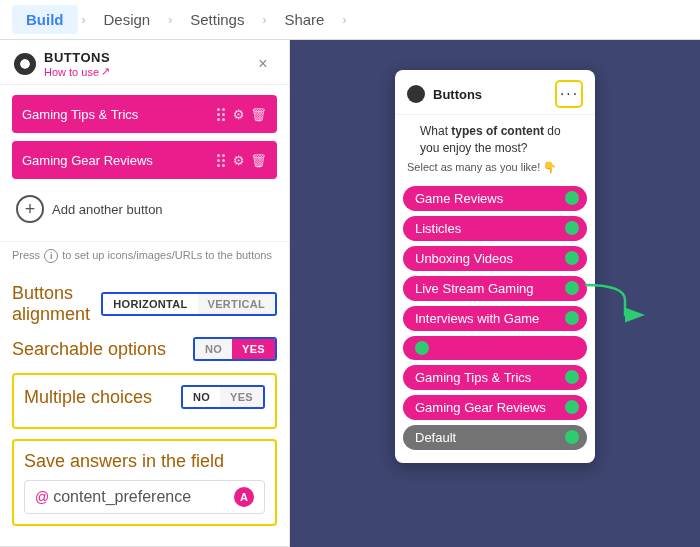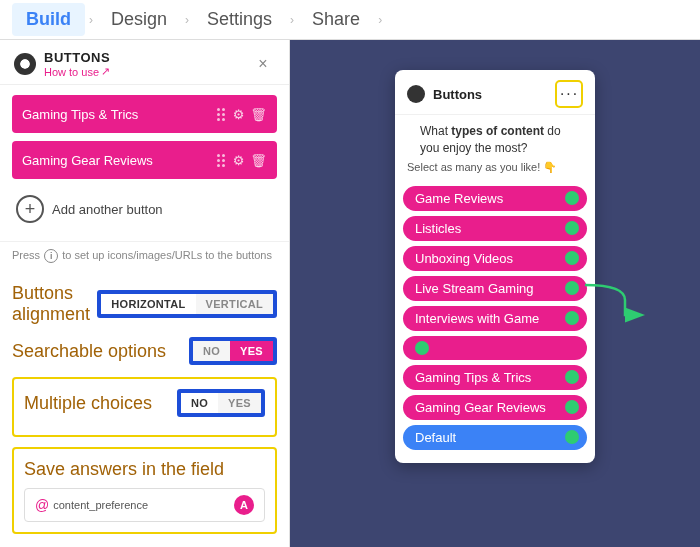--- a/index.html
+++ b/index.html
@@ -23,21 +23,21 @@
       height: 40px;
       flex-shrink: 0;
     }
     .top-nav-tabs {
       display: flex;
       gap: 4px;
       align-items: center;
     }
     .nav-tab {
       padding: 6px 14px;
-      font-size: 18px;
+      font-size: 15px;
       color: #555;
       cursor: pointer;
       border-radius: 4px;
     }
     .nav-tab.active {
       background: #e8f4ff;
       color: #3b82f6;
       font-weight: 600;
     }
     .nav-sep {
@@ -209,21 +209,21 @@
       margin-bottom: 12px;
     }
     .setting-label {
       flex: 1;
       font-size: 18px;
       color: #a16207;
       font-weight: 500;
     }
     .toggle-group {
       display: flex;
-      border: 4px solid #1d4ed8;
+      border: 2px solid #1d4ed8;
       border-radius: 3px;
       overflow: hidden;
     }
     .toggle-btn {
       padding: 4px 10px;
       font-size: 11px;
       font-weight: 600;
       background: #f5f5f5;
       color: #888;
       cursor: pointer;
@@ -257,21 +257,21 @@
       background: #fff;
     }
     .field-at {
       color: #e91e8c;
       font-size: 14px;
       margin-right: 4px;
       font-weight: 500;
     }
     .field-value {
       flex: 1;
-      font-size: 11px;
+      font-size: 16px;
       color: #555;
     }
     .field-badge {
       width: 20px;
       height: 20px;
       border-radius: 50%;
       background: #e91e8c;
       color: #fff;
       font-size: 11px;
       font-weight: 700;
@@ -402,21 +402,21 @@
       flex: 1;
     }
     .widget-option-dot {
       width: 14px;
       height: 14px;
       border-radius: 50%;
       background: #2ecc71;
       flex-shrink: 0;
     }
     .widget-option.purple-bg {
-      background: #3b82f6;
+      background: #737373;
     }
 
     
     .divider {
       height: 1px;
       background: #eee;
       margin: 0 12px;
     }
   </style>
 </head>

